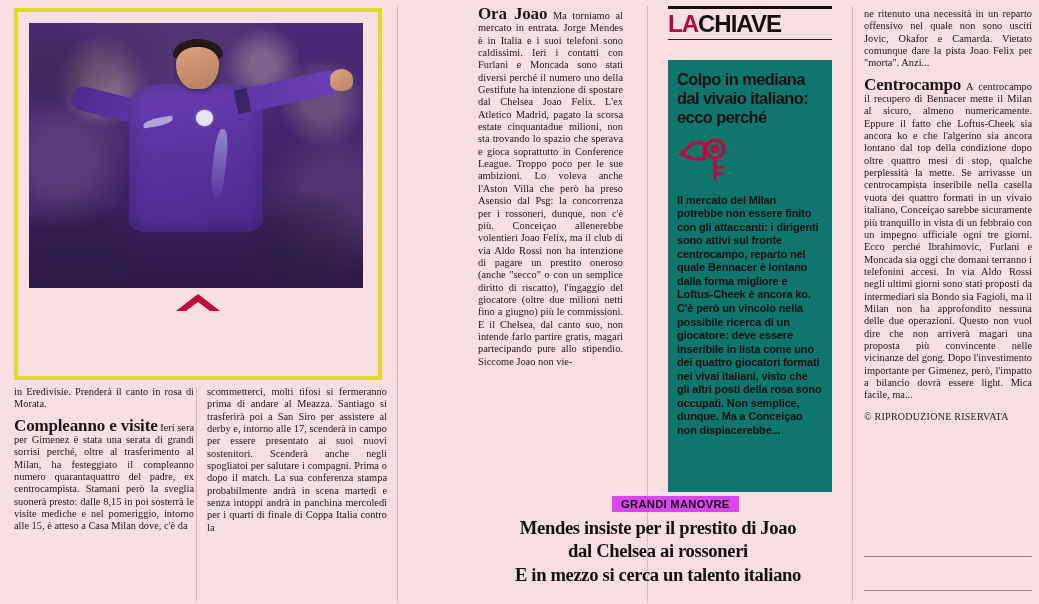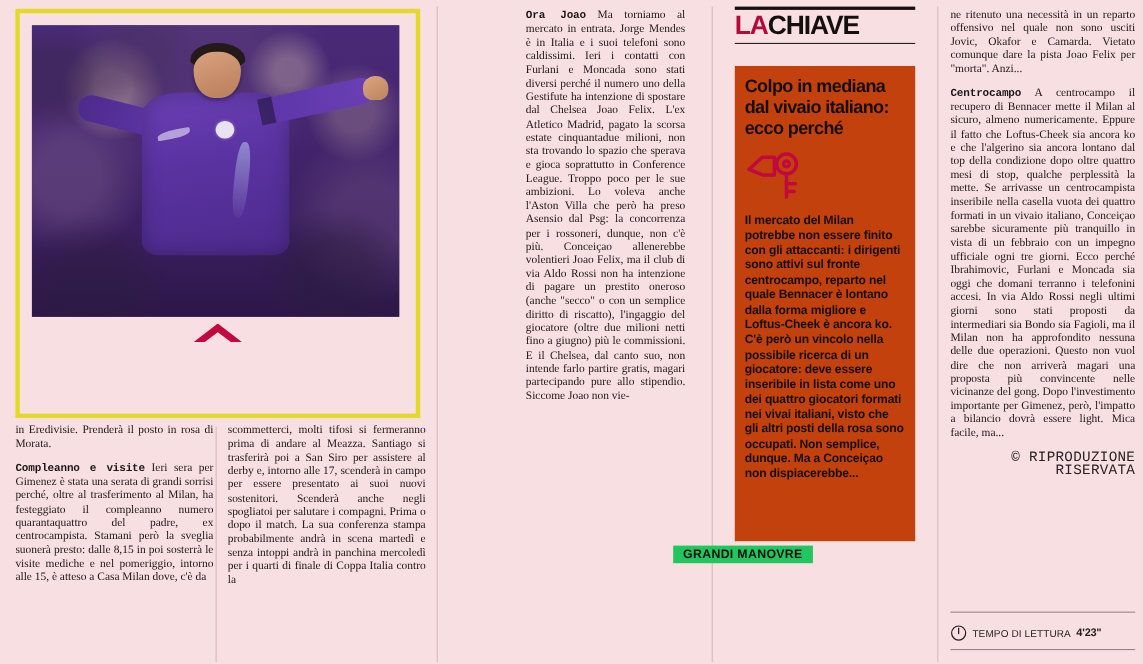--- a/index.html
+++ b/index.html
@@ -20,23 +20,23 @@
     font-size:10.4px;
     line-height:12.35px;
     text-align:justify;
     text-justify:inter-word;
     hyphens:manual;
     color:#1d1618;
   }
   .col p{margin:0 0 9px 0;}
   .col p:last-child{margin-bottom:0;}
   .lead{
-    font-family:Liberation Mono, monospace;
-    font-weight:bold;
-    font-size:10px;
+    font-family:Liberation Serif, serif;
+    font-weight:bold;
+    font-size:17px;
     letter-spacing:-0.15px;
   }
   .vline{
     position:absolute;
     width:1px;
     background:#d9b9be;
   }
 
   
   .photo-box{
@@ -170,21 +170,21 @@
     padding-top:2px;
     color:#15100f;
     white-space:nowrap;
   }
   .chiave-title .la{color:#b4093a;}
   .rule-bot{height:1px;background:#2a2124;margin-top:2px;}
 
   
   .keybox{
     position:absolute;left:668px;top:60px;width:164px;height:432px;
-    background:#c2410c;
+    background:#0f766e;
     box-sizing:border-box;
     padding:10px 9px 8px 9px;
   }
   .key-head{
     font-family:"Liberation Sans", sans-serif;
     font-weight:bold;
     font-size:16.4px;
     line-height:19.2px;
     letter-spacing:-0.55px;
     color:#15100f;
@@ -196,45 +196,45 @@
     font-weight:bold;
     font-size:11px;
     line-height:13.55px;
     letter-spacing:-0.15px;
     color:#15100f;
   }
 
   
   .strap{
     position:absolute;left:612px;top:496px;
-    background:#22c55e;
+    background:#d946ef;
     padding:2px 9px 2px 9px;
     font-family:"Liberation Sans", sans-serif;
     font-weight:bold;
     font-size:11.2px;
     letter-spacing:.3px;
     color:#15100f;
   }
   .headline{
     position:absolute;left:478px;top:516px;width:360px;
     text-align:center;
     font-family:"Liberation Serif", serif;
     font-weight:bold;
     font-size:18.6px;
     line-height:23.3px;
     letter-spacing:-0.35px;
     color:#15100f;
   }
 
   
   .ripro{
-    font-family:Liberation Mono, monospace;
-    font-size:13px;
+    font-family:Liberation Serif, serif;
+    font-size:10px;
     letter-spacing:.25px;
-    text-align:right;
+    text-align:left;
     color:#2a2124;
     margin-top:4px;
   }
   .foot-rule{position:absolute;height:1px;background:#9d8388;}
   .tempo{
     position:absolute;left:864px;top:568px;width:168px;
     display:flex;align-items:center;gap:5px;
     font-family:"Liberation Sans", sans-serif;
     font-size:9.1px;
     letter-spacing:.1px;
@@ -266,21 +266,21 @@
     <div class="chev">
       <svg width="44" height="17" viewBox="0 0 44 17" aria-hidden="true">
         <path d="M22 0 L44 17 L34 17 L22 8 L10 17 L0 17 Z" fill="#c00a3e"></path>
       </svg>
     </div>
 
 
   </div>
 
   <div class="col" style="left:14px;top:386px;width:180px;">
-    <p>in Eredivisie. Prenderà il posto in rosa di Morata.</p>
+    <p>in Eredivisie. Prenderà il canto in rosa di Morata.</p>
     <p>
       <span class="lead">Compleanno e visite</span><span> Ieri sera per Gimenez è stata una serata di grandi sorrisi perché, oltre al trasferimento al Milan, ha festeggiato il compleanno numero quarantaquattro del padre, ex centrocampista. Stamani però la sveglia suonerà presto: dalle 8,15 in poi sosterrà le visite mediche e nel pomeriggio, intorno alle 15, è atteso a Casa Milan dove, c'è da</span>
     </p>
   </div>
 
   <div class="vline" style="left:196px;top:388px;height:214px;"></div>
 
   <div class="col" style="left:207px;top:386px;width:180px;">
     <p>scommetterci, molti tifosi si fermeranno prima di andare al Meazza. Santiago si trasferirà poi a San Siro per assistere al derby e, intorno alle 17, scenderà in campo per essere presentato ai suoi nuovi sostenitori. Scenderà anche negli spogliatoi per salutare i compagni. Prima o dopo il match. La sua conferenza stampa probabilmente andrà in scena martedì e senza intoppi andrà in panchina mercoledì per i quarti di finale di Coppa Italia contro la</p>
   </div>
@@ -313,37 +313,34 @@
           <path d="M36 31 L44 31"></path>
           <path d="M36 38 L43 38"></path>
         </g>
       </svg>
     </div>
     <div class="key-body">Il mercato del Milan potrebbe non essere finito con gli attaccanti: i dirigenti sono attivi sul fronte centrocampo, reparto nel quale Bennacer è lontano dalla forma migliore e Loftus-Cheek è ancora ko. C'è però un vincolo nella possibile ricerca di un giocatore: deve essere inseribile in lista come uno dei quattro giocatori formati nei vivai italiani, visto che gli altri posti della rosa sono occupati. Non semplice, dunque. Ma a Conceiçao non dispiacerebbe...</div>
   </div>
 
   <div class="strap">GRANDI MANOVRE</div>
 
+  <div class="headline">
+    <div>Mendes insiste per il prestito di Joao</div>
+    <div>dal Chelsea ai rossoneri</div>
+    <div>E in mezzo si cerca un talento italiano</div>
+  </div>
 
   <div class="vline" style="left:852px;top:6px;height:596px;"></div>
 
   <div class="col" style="left:864px;top:8px;width:168px;">
     <p>ne ritenuto una necessità in un reparto offensivo nel quale non sono usciti Jovic, Okafor e Camarda. Vietato comunque dare la pista Joao Felix per "morta". Anzi...</p>
     <p>
       <span class="lead">Centrocampo</span><span> A centrocampo il recupero di Bennacer mette il Milan al sicuro, almeno numericamente. Eppure il fatto che Loftus-Cheek sia ancora ko e che l'algerino sia ancora lontano dal top della condizione dopo oltre quattro mesi di stop, qualche perplessità la mette. Se arrivasse un centrocampista inseribile nella casella vuota dei quattro formati in un vivaio italiano, Conceiçao sarebbe sicuramente più tranquillo in vista di un febbraio con un impegno ufficiale ogni tre giorni. Ecco perché Ibrahimovic, Furlani e Moncada sia oggi che domani terranno i telefonini accesi. In via Aldo Rossi negli ultimi giorni sono stati proposti da intermediari sia Bondo sia Fagioli, ma il Milan non ha approfondito nessuna delle due operazioni. Questo non vuol dire che non arriverà magari una proposta più convincente nelle vicinanze del gong. Dopo l'investimento importante per Gimenez, però, l'impatto a bilancio dovrà essere light. Mica facile, ma...</span>
     </p>
     <div class="ripro">© RIPRODUZIONE RISERVATA</div>
   </div>
 
   <div class="foot-rule" style="left:864px;top:556px;width:168px;"></div>
 
-  <div class="tempo">
-    <svg width="15" height="15" viewBox="0 0 15 15" aria-hidden="true">
-      <circle cx="7.5" cy="7.5" r="6.4" fill="none" stroke="#241d1f" stroke-width="1.1"></circle>
-      <path d="M7.5 3 L7.5 8" stroke="#241d1f" stroke-width="1.1" stroke-linecap="round"></path>
-    </svg>
-    <span>TEMPO DI LETTURA</span>
-    <b>4'23''</b>
-  </div>
 
   <div class="foot-rule" style="left:864px;top:590px;width:168px;"></div>
 
 </div>
 
 </body></html>

